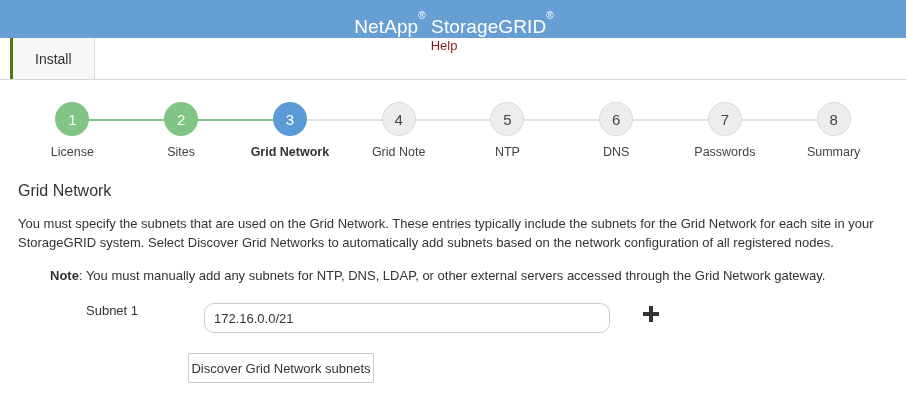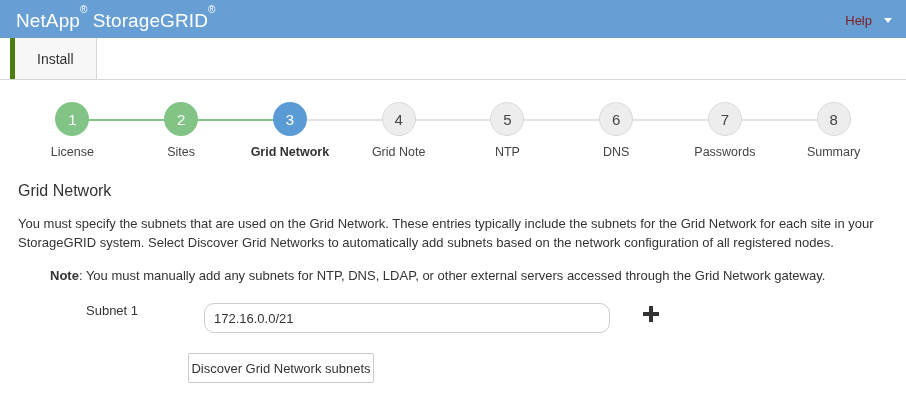--- a/index.html
+++ b/index.html
@@ -16,22 +16,23 @@
     overflow: hidden;
   }
 
   
   .app-header {
     height: 38px;
     background: #679fd4;
     display: flex;
     align-items: center;
     justify-content: space-between;
-    padding: 3px 14px 0 16px;
-    box-sizing: border-box;
+    padding: 16px 14px 0 16px;
+    box-sizing: border-box;
+    flex-direction: column;
   }
   .brand {
     color: #ffffff;
     font-size: 19px;
     letter-spacing: 0.1px;
     white-space: nowrap;
   }
   .brand sup {
     font-size: 10px;
     top: -0.65em;
@@ -63,21 +64,21 @@
     display: flex;
     align-items: stretch;
     padding-left: 10px;
     box-sizing: border-box;
   }
   .tab {
     display: flex;
     align-items: center;
     padding: 4px 22px;
     background: #f7f7f7;
-    border-left: 5px solid #4d7c0f;
+    border-left: 3px solid #4d7c0f;
     border-right: 1px solid #d7d7d7;
     font-size: 14px;
     color: #333333;
     cursor: pointer;
     box-sizing: border-box;
   }
 
   
   .stepper {
     position: relative;

